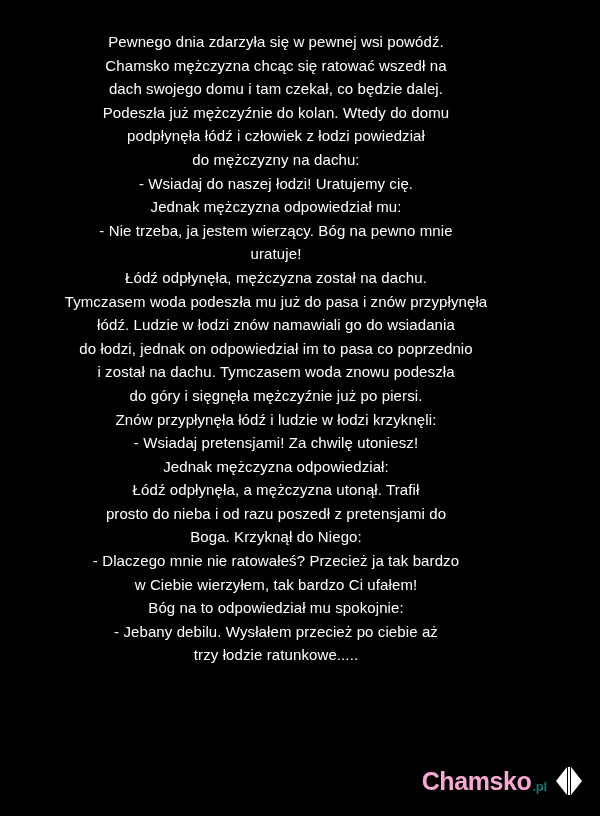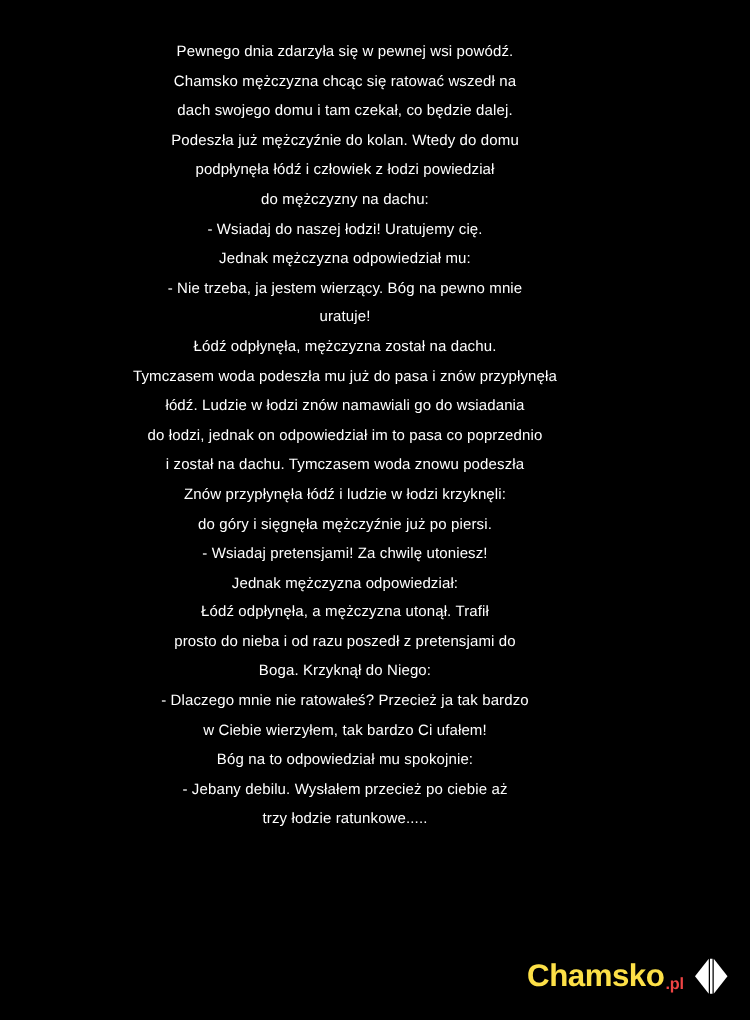--- a/index.html
+++ b/index.html
@@ -20,21 +20,21 @@
     background: #000000;
     box-sizing: border-box;
   }
   .story {
     position: absolute;
     top: 30px;
     left: 0;
     width: 552px;
     text-align: center;
     color: #ffffff;
-    font-size: 12px;
+    font-size: 15px;
     line-height: 23.6px;
     letter-spacing: 0.1px;
     padding: 0 8px;
     box-sizing: border-box;
   }
   .story .line {
     display: block;
     white-space: nowrap;
   }
   .brand {
@@ -42,29 +42,29 @@
     right: 18px;
     bottom: 20px;
     display: flex;
     align-items: center;
     height: 30px;
   }
   .brand-text {
     font-family: "Liberation Sans", sans-serif;
     font-weight: bold;
     font-size: 25px;
-    color: #fde047;
+    color: #f9a8d4;
     letter-spacing: -0.4px;
     line-height: 1;
   }
   .brand-suffix {
     font-family: "Liberation Sans", sans-serif;
     font-weight: bold;
     font-size: 13px;
-    color: #ef4444;
+    color: #0f766e;
     letter-spacing: -0.2px;
     margin-left: 1px;
     position: relative;
     top: 5px;
   }
   .brand-mark {
     margin-left: 9px;
     width: 26px;
     height: 28px;
     position: relative;
@@ -112,22 +112,22 @@
     <span class="line">do mężczyzny na dachu:</span>
     <span class="line">- Wsiadaj do naszej łodzi! Uratujemy cię.</span>
     <span class="line">Jednak mężczyzna odpowiedział mu:</span>
     <span class="line">- Nie trzeba, ja jestem wierzący. Bóg na pewno mnie</span>
     <span class="line">uratuje!</span>
     <span class="line">Łódź odpłynęła, mężczyzna został na dachu.</span>
     <span class="line">Tymczasem woda podeszła mu już do pasa i znów przypłynęła</span>
     <span class="line">łódź. Ludzie w łodzi znów namawiali go do wsiadania</span>
     <span class="line">do łodzi, jednak on odpowiedział im to pasa co poprzednio</span>
     <span class="line">i został na dachu. Tymczasem woda znowu podeszła</span>
+    <span class="line">do góry i sięgnęła mężczyźnie już po piersi.</span>
     <span class="line">Znów przypłynęła łódź i ludzie w łodzi krzyknęli:</span>
-    <span class="line">do góry i sięgnęła mężczyźnie już po piersi.</span>
     <span class="line">- Wsiadaj pretensjami! Za chwilę utoniesz!</span>
     <span class="line">Jednak mężczyzna odpowiedział:</span>
     <span class="line">Łódź odpłynęła, a mężczyzna utonął. Trafił</span>
     <span class="line">prosto do nieba i od razu poszedł z pretensjami do</span>
     <span class="line">Boga. Krzyknął do Niego:</span>
     <span class="line">- Dlaczego mnie nie ratowałeś? Przecież ja tak bardzo</span>
     <span class="line">w Ciebie wierzyłem, tak bardzo Ci ufałem!</span>
     <span class="line">Bóg na to odpowiedział mu spokojnie:</span>
     <span class="line">- Jebany debilu. Wysłałem przecież po ciebie aż</span>
     <span class="line">trzy łodzie ratunkowe.....</span>

